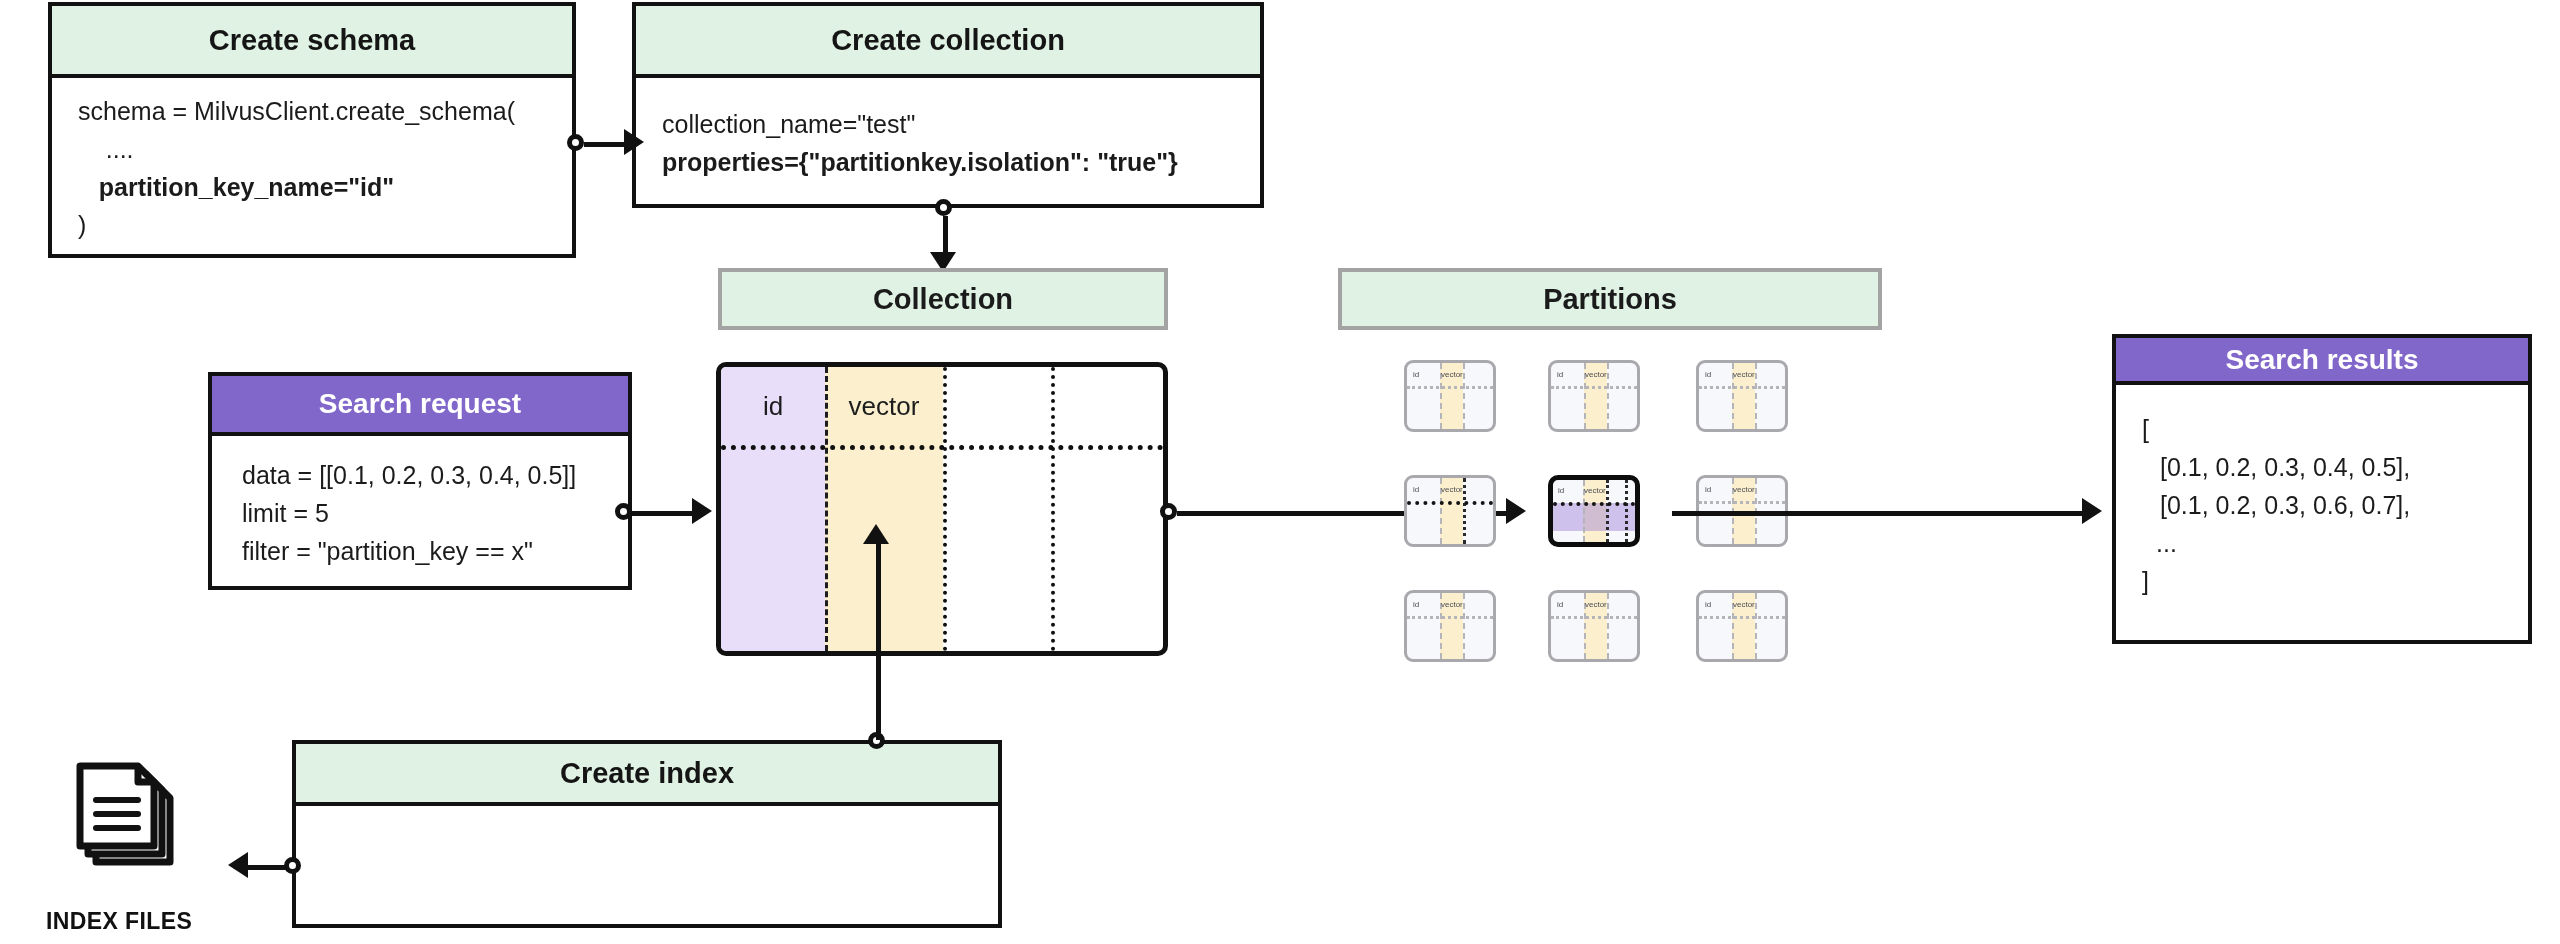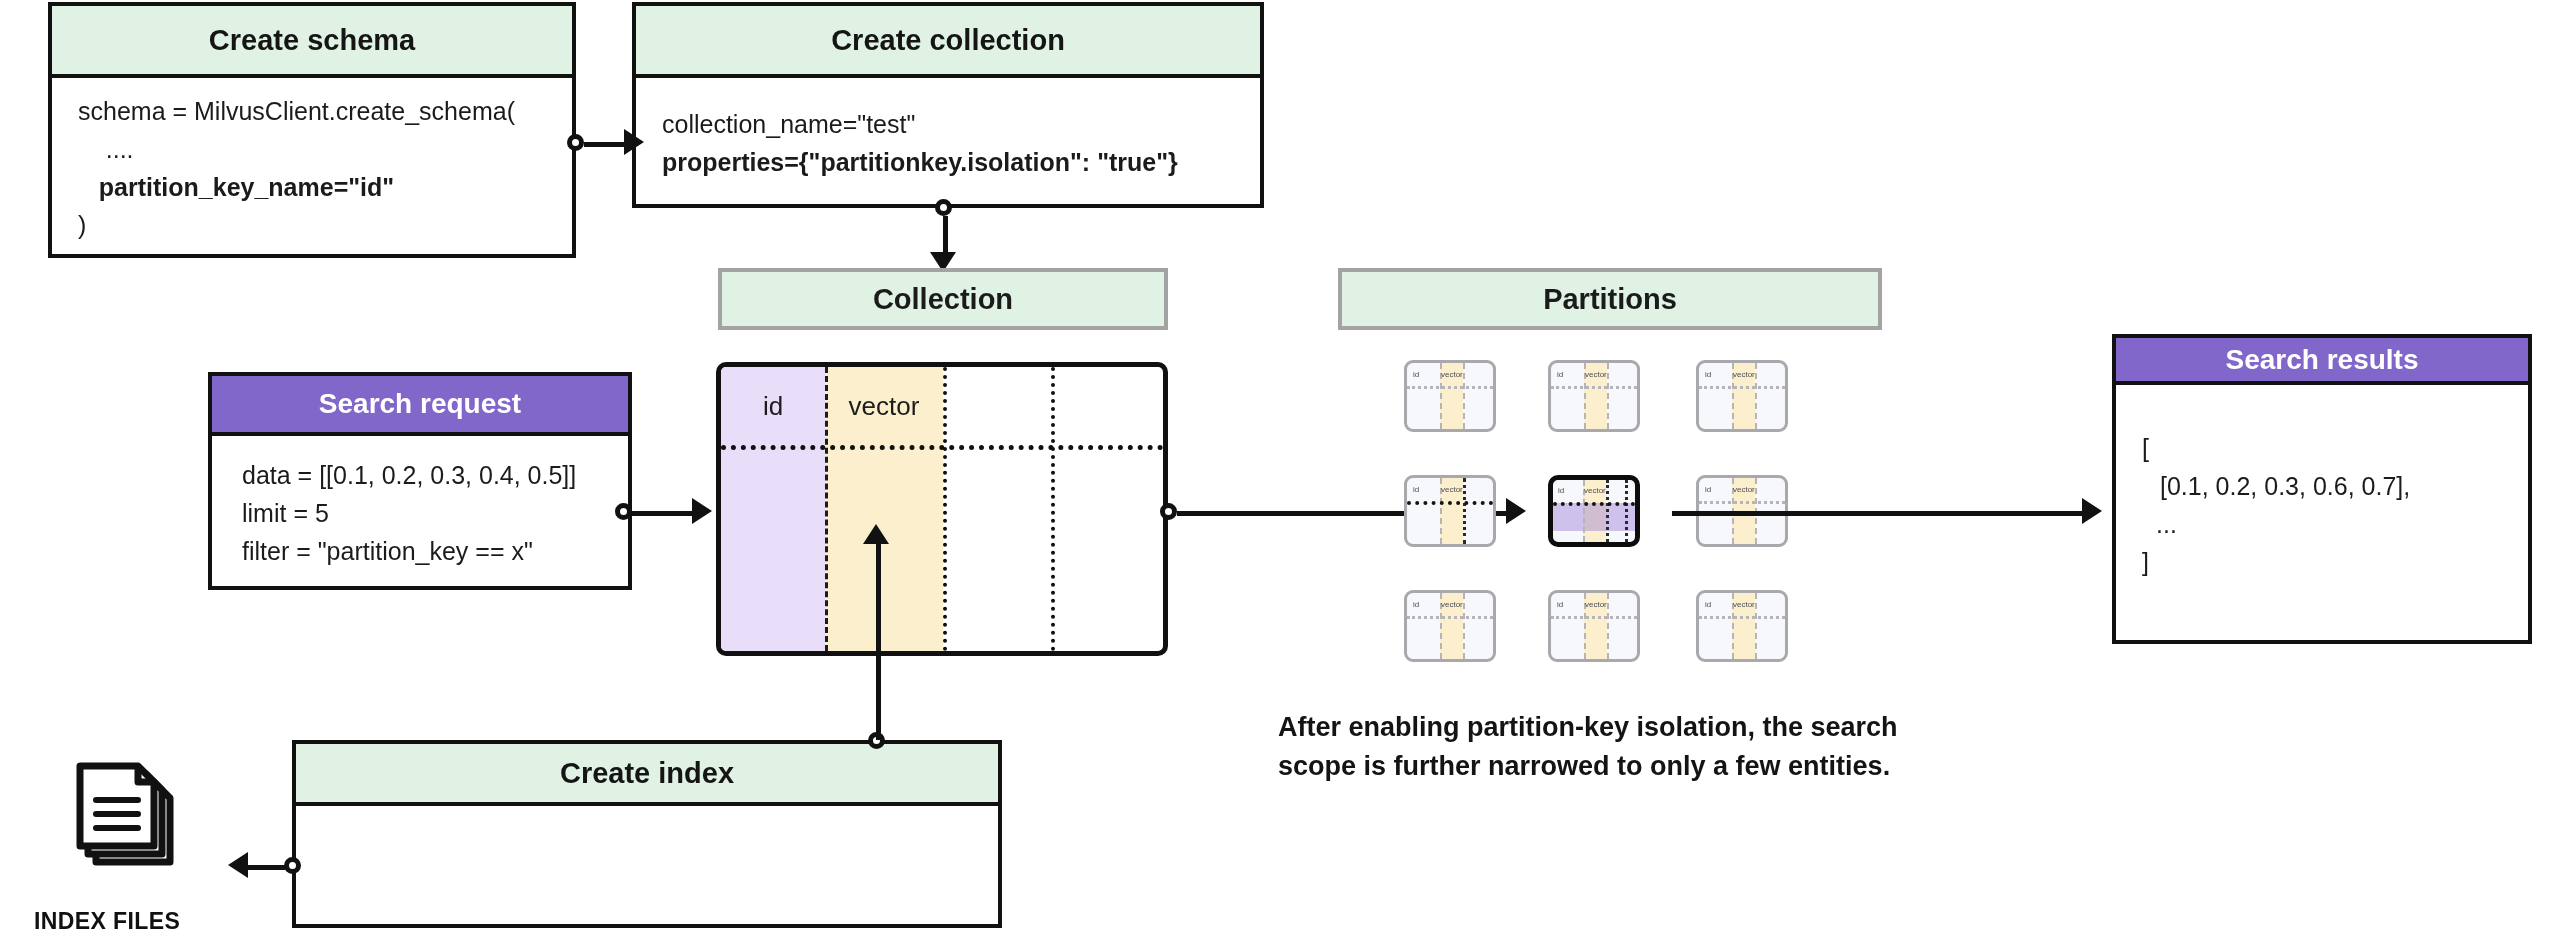--- a/index.html
+++ b/index.html
@@ -241,28 +241,27 @@
     <div class="mlab" style="left:34px;top:7px;">vector</div>
   </div>
 
   <div class="ln-h" style="left:1672px;top:511px;width:418px;"></div>
   <div class="ah right" style="left:2082px;top:498px;"></div>
 
   <div class="card" id="search-results-card" style="left:2112px;top:334px;width:420px;height:310px;">
     <div class="hdr purple" style="height:47px;font-size:28px;">Search results</div>
     <div class="body" style="height:240px;font-size:25px;padding:0 26px;">
       <div class="ln" style="padding-left:0px;">[</div>
+      <div class="ln" style="padding-left:18px;">[0.1, 0.2, 0.3, 0.4, 0.5],</div>
       <div class="ln" style="padding-left:18px;">[0.1, 0.2, 0.3, 0.6, 0.7],</div>
       <div class="ln" style="padding-left:14px;">...</div>
       <div class="ln" style="padding-left:0px;">]</div>
     </div>
   </div>
 
-  <div id="scope-caption" style="left:1278px;top:708px;width:720px;">After enabling partition-key isolation, the search
-scope is further narrowed to only a few entities.</div>
 
   <div class="card" id="create-index-card" style="left:292px;top:740px;width:710px;height:188px;">
     <div class="hdr green" style="height:62px;font-size:29px;">Create index</div>
   </div>
 
   <div class="dot-src" style="left:868px;top:732px;"></div>
   <div class="ln-v" style="left:876px;top:542px;height:198px;"></div>
   <div class="ah up" style="left:863px;top:524px;"></div>
 
   <div class="dot-src" style="left:284px;top:857px;"></div>
@@ -273,15 +272,15 @@
     <svg width="140" height="120" viewBox="0 0 140 120">
       <path d="M38 24 H96 L112 40 V104 H38 Z" fill="#fff" stroke="#111" stroke-width="7" stroke-linejoin="round"></path>
       <path d="M30 16 H88 L104 32 V96 H30 Z" fill="#fff" stroke="#111" stroke-width="7" stroke-linejoin="round"></path>
       <path d="M22 8 H80 L96 24 V88 H22 Z" fill="#fff" stroke="#111" stroke-width="7" stroke-linejoin="round"></path>
       <path d="M80 8 V24 H96" fill="none" stroke="#111" stroke-width="7" stroke-linejoin="round"></path>
       <line x1="38" y1="42" x2="80" y2="42" stroke="#111" stroke-width="6" stroke-linecap="round"></line>
       <line x1="38" y1="56" x2="80" y2="56" stroke="#111" stroke-width="6" stroke-linecap="round"></line>
       <line x1="38" y1="70" x2="80" y2="70" stroke="#111" stroke-width="6" stroke-linecap="round"></line>
     </svg>
   </div>
-  <div id="index-files-label" style="left:34px;top:908px;">INDEX FILES</div>
+  <div id="index-files-label" style="left:46px;top:908px;">INDEX FILES</div>
 
 </div>
 
 </body></html>

